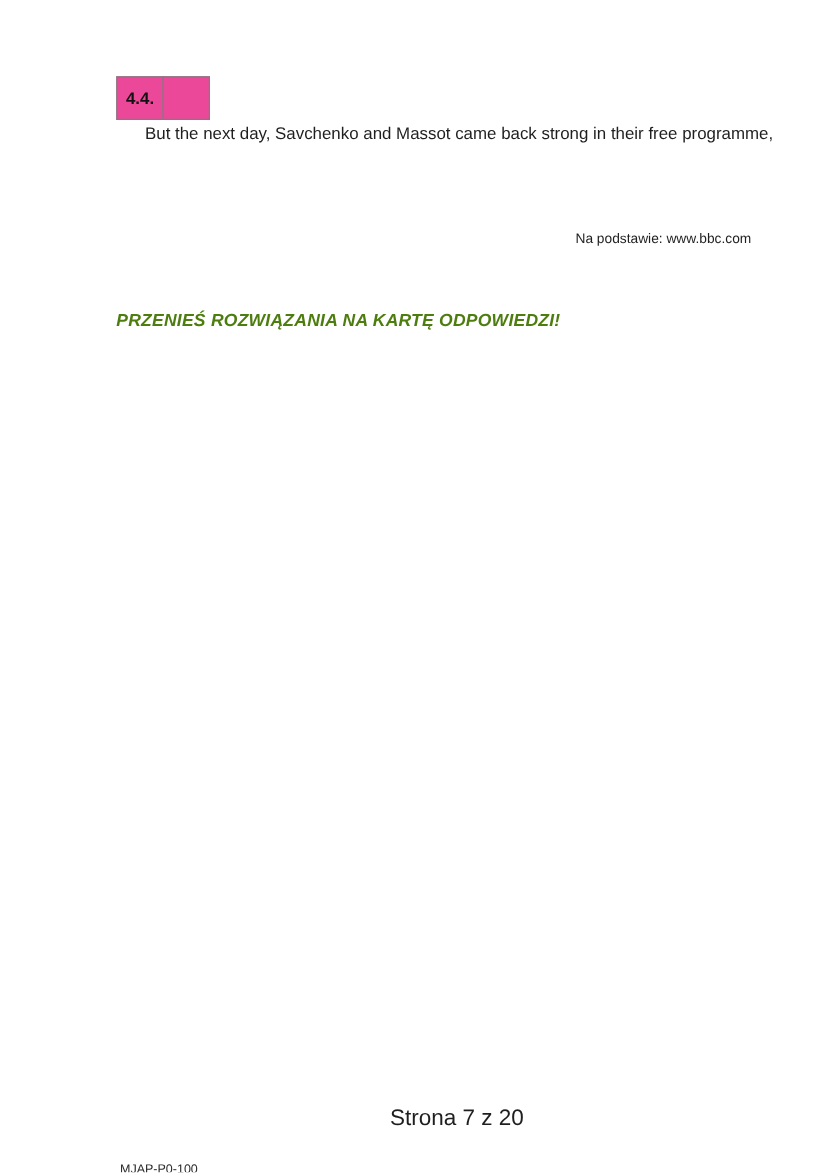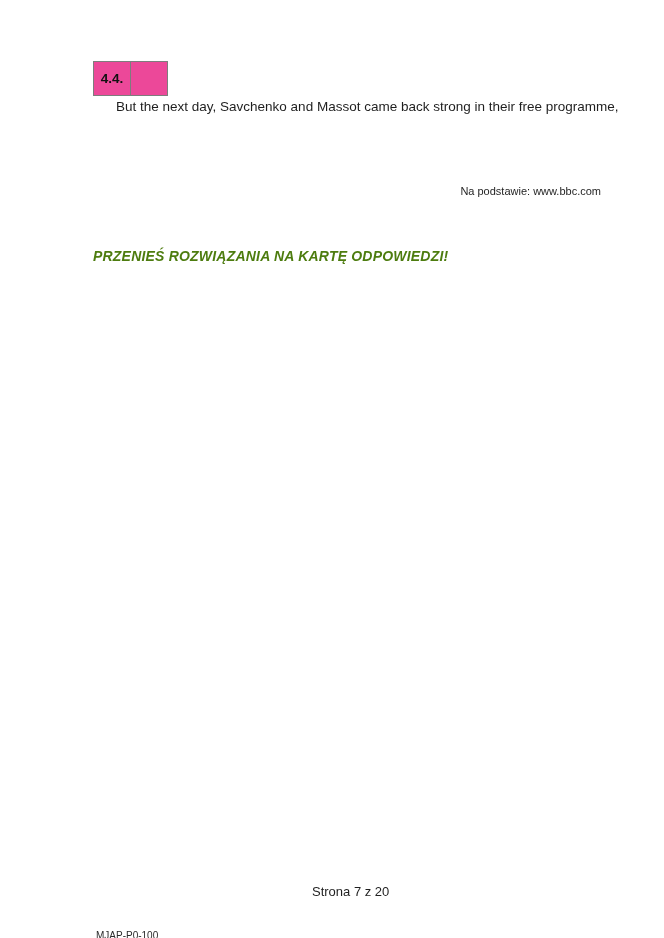--- a/index.html
+++ b/index.html
@@ -71,21 +71,21 @@
     left: 96px;
     top: 886px;
     font-size: 10px;
     color: #2a2a2a;
     margin-top: 44px;
   }
   .footer-page {
     position: absolute;
     left: 312px;
     top: 884px;
-    font-size: 13px;
+    font-size: 18px;
     color: #1f1f1f;
     white-space: nowrap;
     text-align: right;
   }
 </style>
 </head>
 <body>
 
 <div class="page">
 

